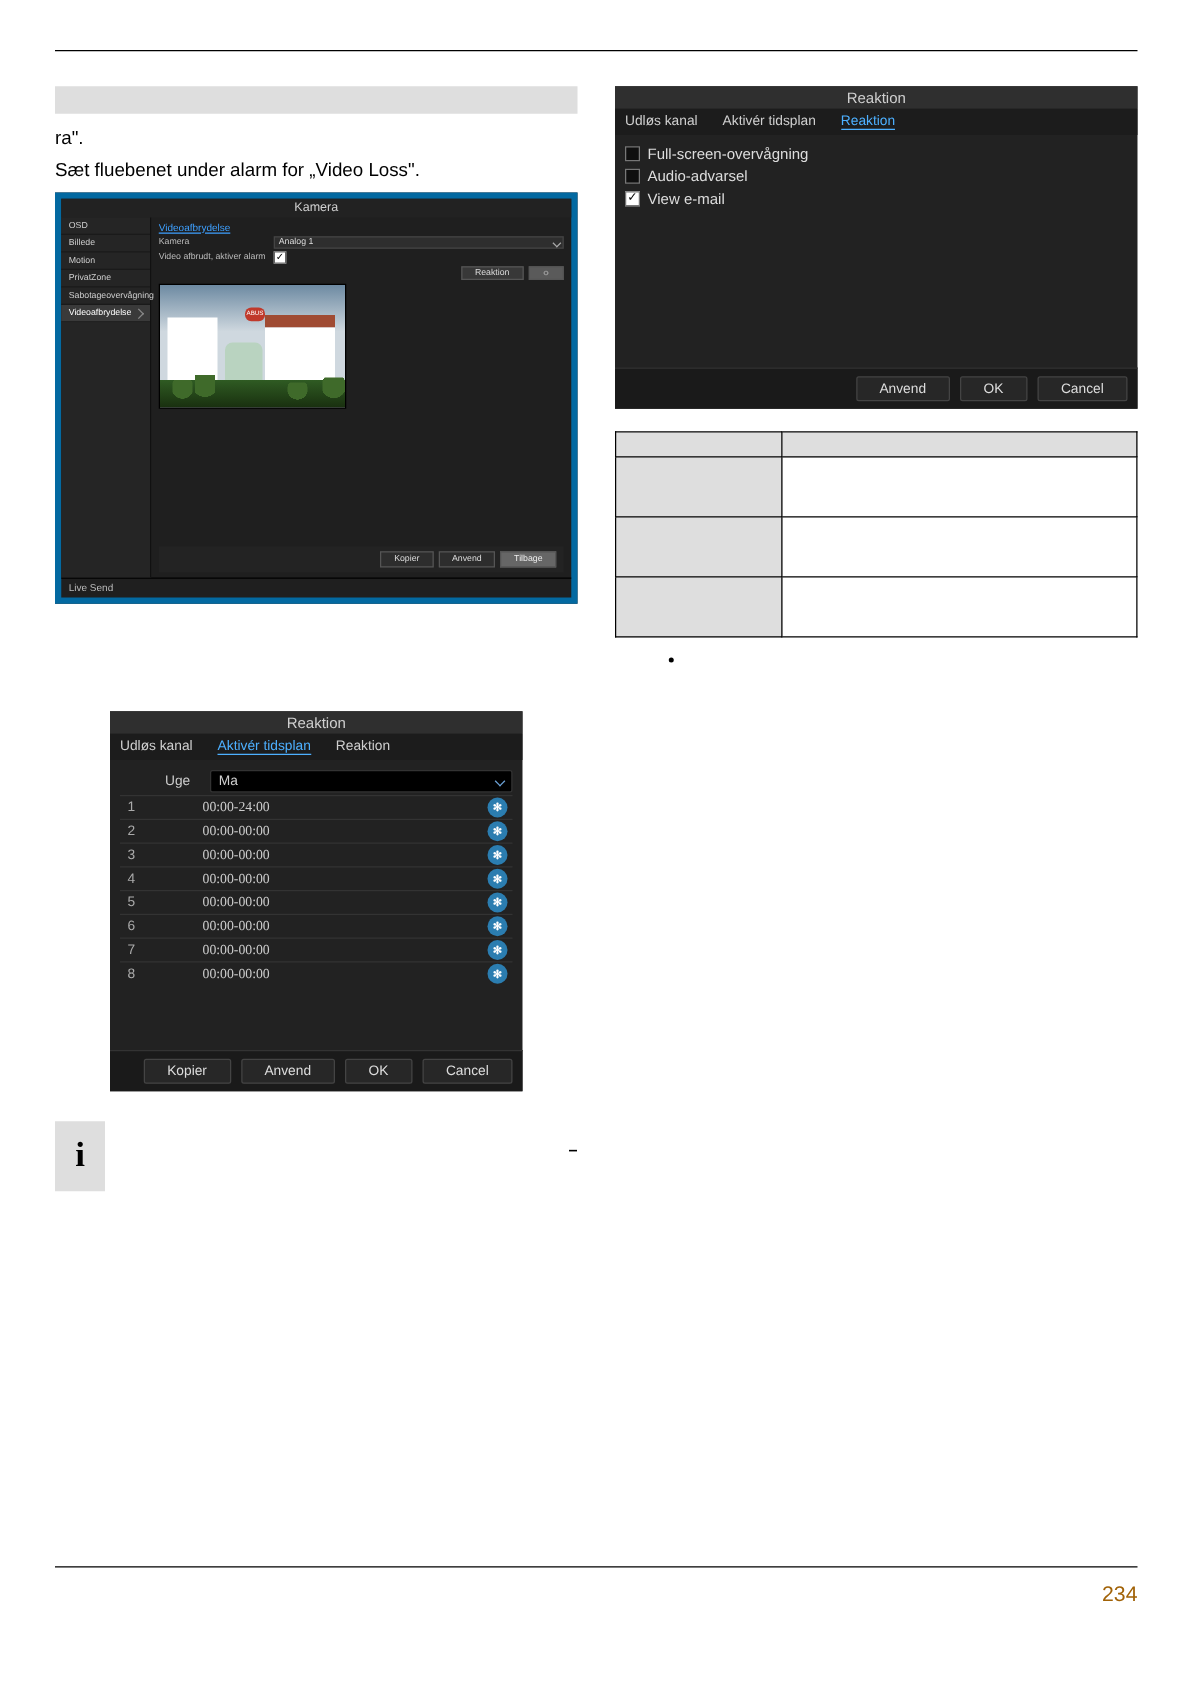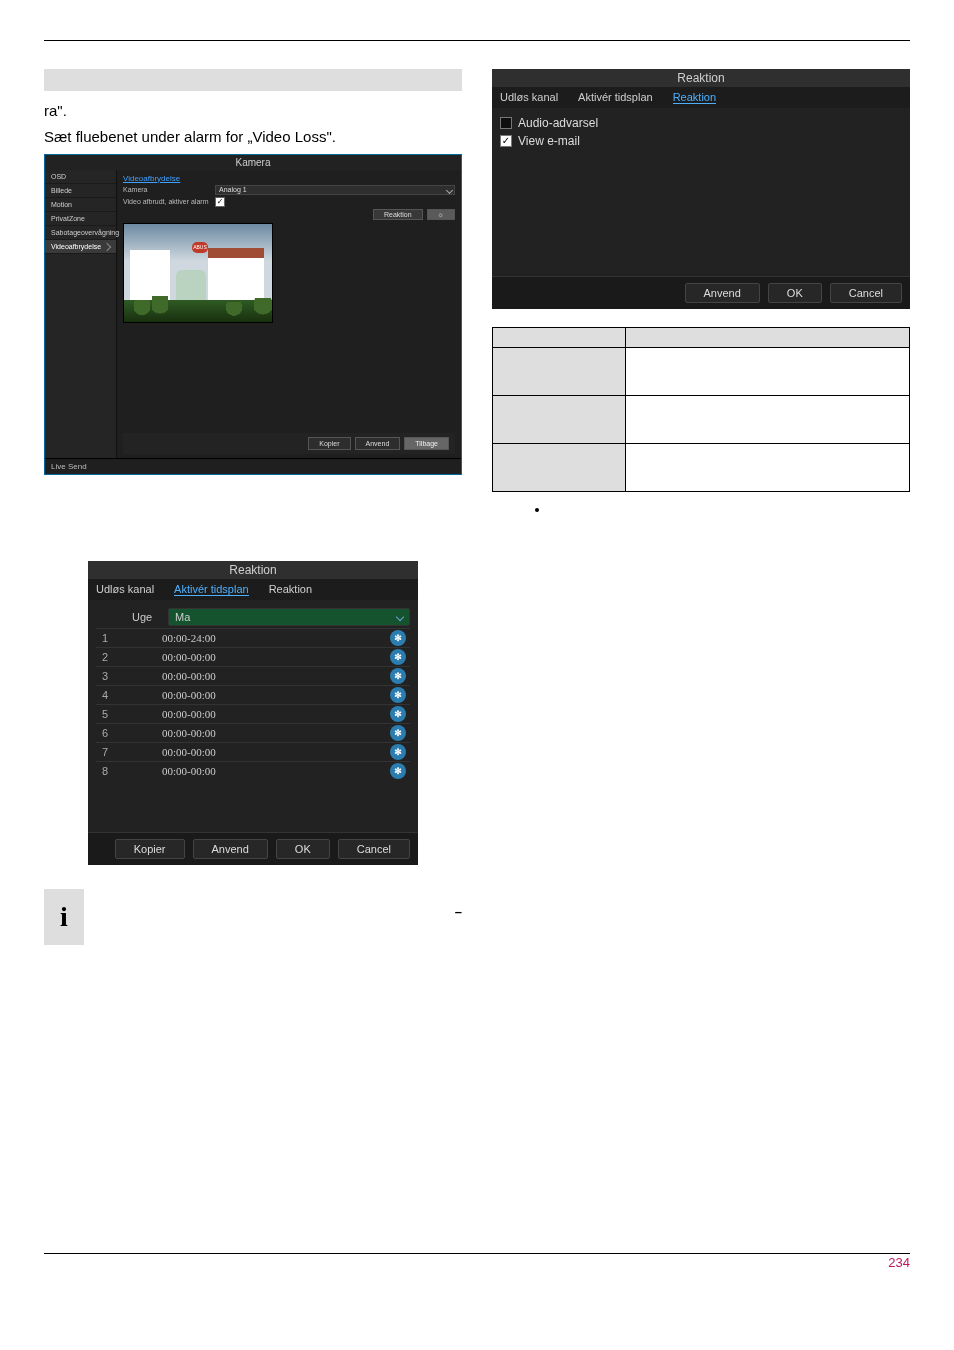--- a/index.html
+++ b/index.html
@@ -36,39 +36,39 @@
     padding:40px 44px 24px;
     min-height:1350px;
     position:relative;
   }
   .hr{border-bottom:1px solid var(--line);}
   .top-rule{margin-bottom:28px;}
   .bottom-rule{position:absolute;bottom:96px;left:44px;right:44px;}
   .page-num{
     position:absolute;
     right:44px;
-    bottom:80px;
-    font-size:13px;
-    color:#be185d;
+    bottom:64px;
+    font-size:17px;
+    color:#a16207;
   }
 
   .cols{display:flex;gap:30px;}
   .col{flex:1 1 0;min-width:0;}
   .grey-heading{
     background:var(--grey-box);
     height:22px;
     margin-bottom:10px;
   }
   p{margin:0 0 6px 0;line-height:1.35;font-size:15px;}
   .left-text{font-size:15px;}
 
   
   .ui-panel{
     background:var(--ui-dark);
-    border:1px solid #0369a1;
+    border:5px solid #0369a1;
     width:100%;
     color:var(--ui-text);
     font-size:7px;
   }
   
   .kam-top{
     background:#222;
     text-align:center;
     font-size:10px;
     padding:2px 0;
@@ -174,21 +174,21 @@
     display:flex;gap:20px;
     padding:4px 8px;
     background:#1c1c1c;
     font-size:11px;
   }
   .rx-tabs .tab.sel{color:#4db0ff;border-bottom:1px solid #4db0ff;}
   .rx-body{padding:6px 8px;}
   .rx-row{display:flex;align-items:center;gap:12px;margin:2px 0;font-size:11px;}
   .rx-row .lab{width:60px;color:#ccc;padding-left:36px;}
   .rx-row .day{
-    flex:1;background:#14532d;border:1px solid #333;
+    flex:1;background:#000000;border:1px solid #333;
     padding:2px 6px;display:flex;justify-content:space-between;align-items:center;
     border-radius:2px;
   }
   .rx-table-row{
     display:flex;align-items:center;border-top:1px solid #333;font-size:11px;
   }
   .rx-table-row .rn{width:60px;padding:3px 6px;color:#aaa;}
   .rx-table-row .tm{flex:1;padding:3px 6px;color:#ccc;font-family:Liberation Serif, serif;}
   .rx-table-row .ic{
     width:16px;height:16px;border-radius:8px;background:#2b7db0;
@@ -411,20 +411,24 @@
 
       <div class="rx">
         <div class="rx-top">Reaktion</div>
         <div class="rx-tabs">
           <div class="tab">Udløs kanal</div>
           <div class="tab">Aktivér tidsplan</div>
           <div class="tab sel">Reaktion</div>
         </div>
         <div class="rx-body">
           <div id="reaction-items">
+              <div class="rx-cb-row">
+                <span class="cb"></span>
+                <span>Full-screen-overvågning</span>
+              </div>
               <div class="rx-cb-row">
                 <span class="cb"></span>
                 <span>Audio-advarsel</span>
               </div>
               <div class="rx-cb-row">
                 <span class="cb checked"></span>
                 <span>View e-mail</span>
               </div>
             </div>
           <div class="rx-spacer"></div>

